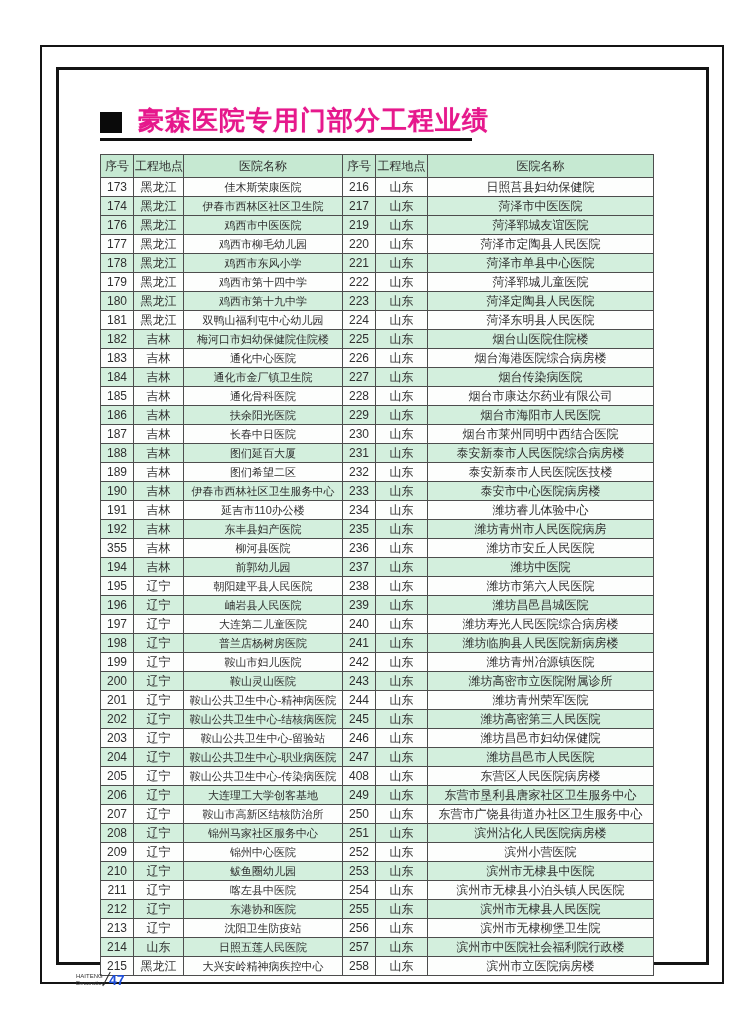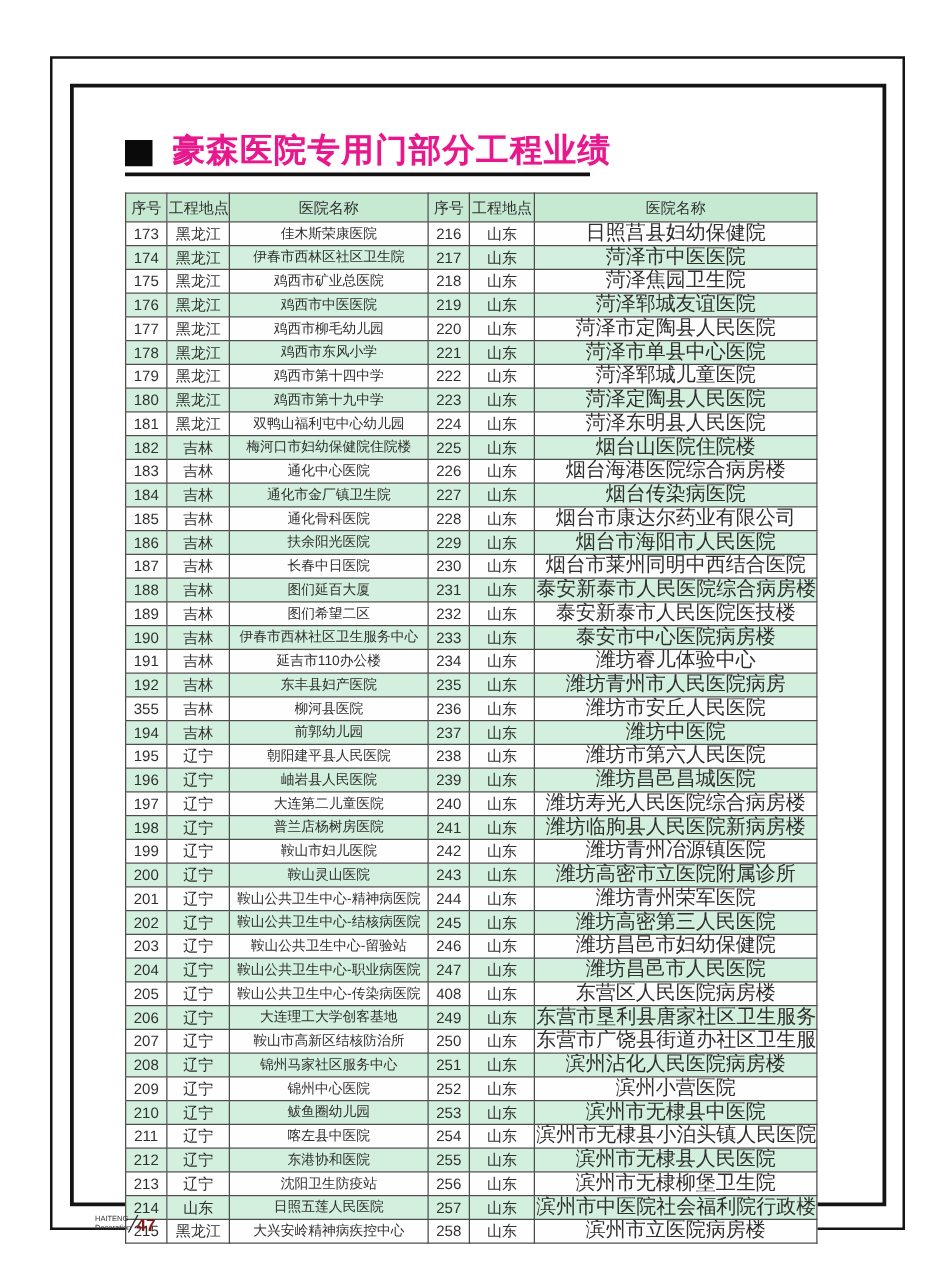--- a/index.html
+++ b/index.html
@@ -73,21 +73,21 @@
   .perf-table thead th {
     background: var(--header-bg, #c6e9d2);
     height: 22px;
     line-height: 22px;
     font-size: 12px;
   }
   .perf-table tbody tr.alt td { background: var(--row-alt-bg, #d3efdd); }
   .perf-table tbody tr td { background: #fdfefd; }
   .perf-table tbody tr.alt td { background: var(--row-alt-bg, #d3efdd); }
   .perf-table td:nth-child(3) { font-size: 11px; }
-  .perf-table td:nth-child(6) { font-size: 16px; }
+  .perf-table td:nth-child(6) { font-size: 12px; }
   .footer {
     position: absolute;
     left: 17px; top: 899px;
     display: flex;
     align-items: flex-end;
     height: 18px;
   }
   .brand-lines {
     font-size: 6px;
     color: #333333;
@@ -96,21 +96,21 @@
   }
   .footer-slash {
     width: 1px; height: 16px;
     background: #222222;
     transform: rotate(28deg);
     margin: 0 2px 0 1px;
   }
   .page-number {
     font-size: 14px;
     font-weight: bold;
-    color: #7f1d1d;
+    color: #1d4ed8;
     line-height: 14px;
   }
 </style>
 </head>
 <body>
 
 <div class="outer-frame">
   <div class="inner-frame">
 
     <div class="title-block">
@@ -147,28 +147,20 @@
             <td>日照莒县妇幼保健院</td>
           </tr>
           <tr class="alt">
             <td>174</td>
             <td>黑龙江</td>
             <td>伊春市西林区社区卫生院</td>
             <td>217</td>
             <td>山东</td>
             <td>菏泽市中医医院</td>
           </tr>
-          <tr>
-            <td>175</td>
-            <td>黑龙江</td>
-            <td>鸡西市矿业总医院</td>
-            <td>218</td>
-            <td>山东</td>
-            <td>菏泽焦园卫生院</td>
-          </tr>
           <tr class="alt">
             <td>176</td>
             <td>黑龙江</td>
             <td>鸡西市中医医院</td>
             <td>219</td>
             <td>山东</td>
             <td>菏泽郓城友谊医院</td>
           </tr>
           <tr>
             <td>177</td>

